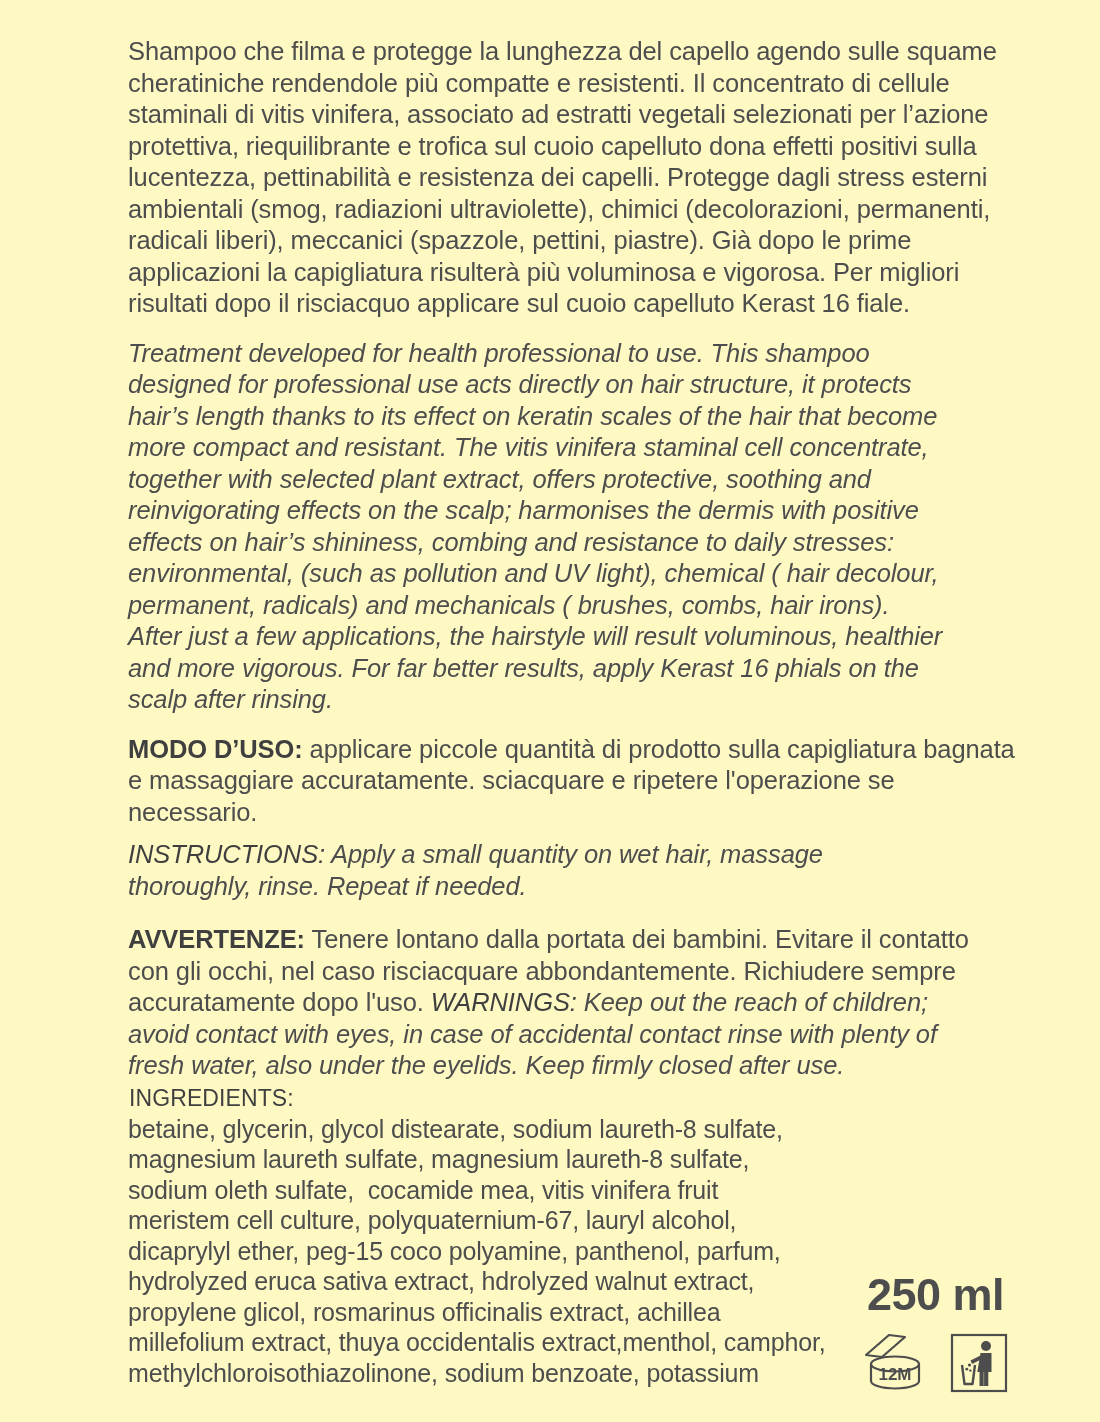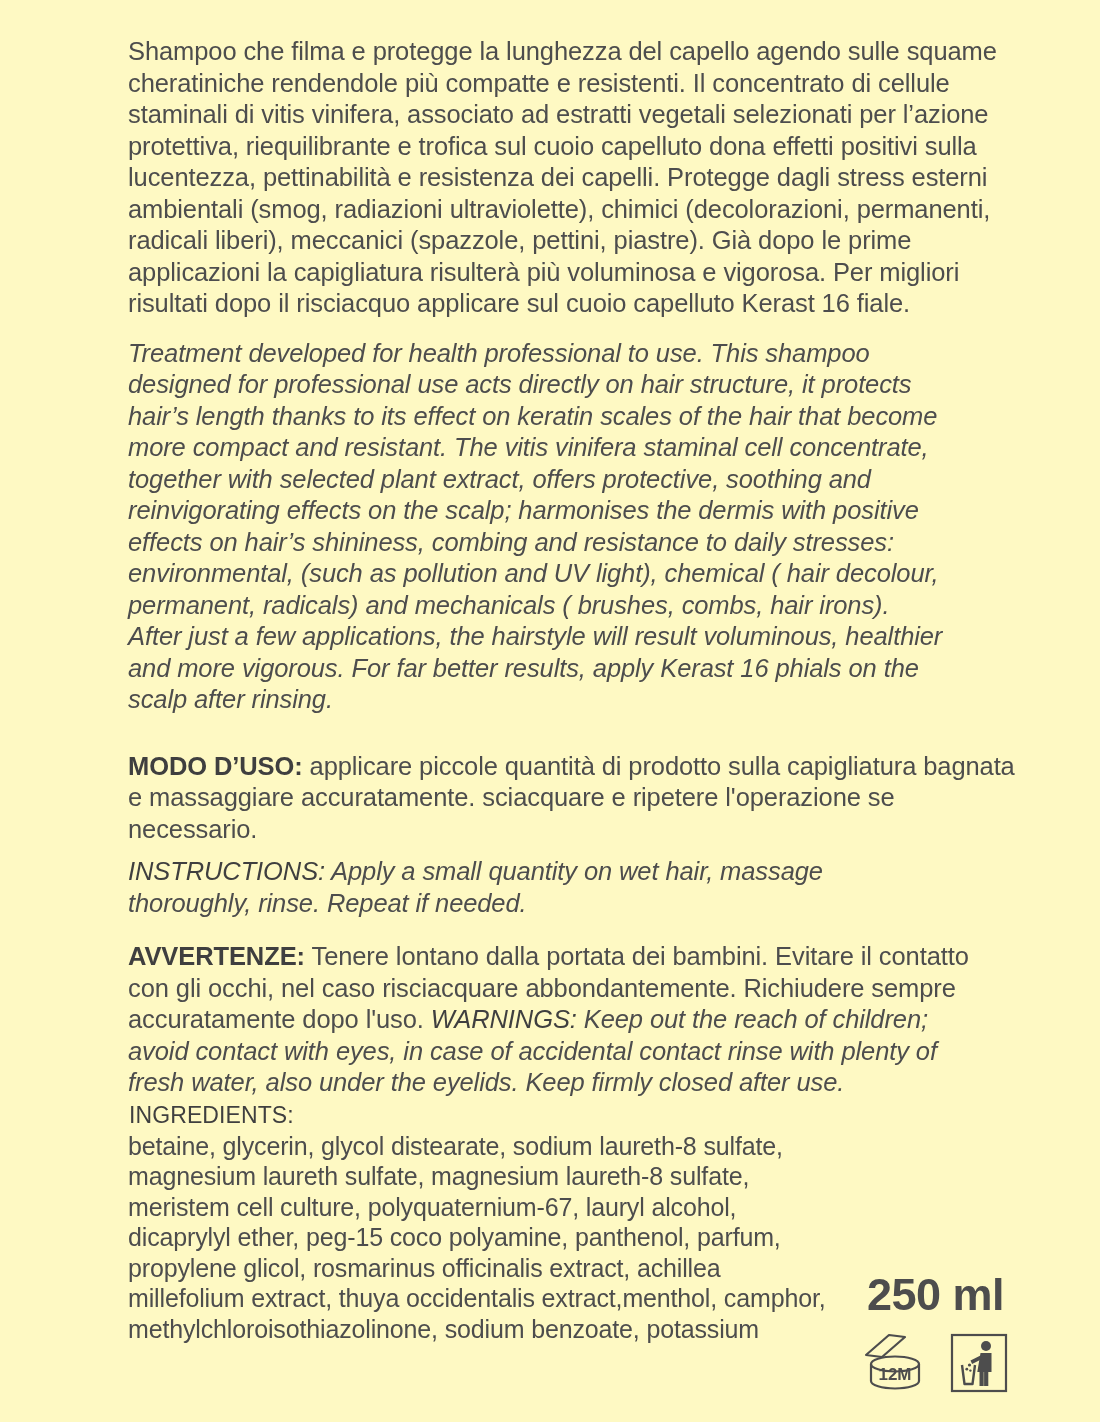--- a/index.html
+++ b/index.html
@@ -42,21 +42,21 @@
     margin: 0;
     color: #4d4d4d;
     text-align: left;
   }
   .para.it {
     font-style: italic;
   }
 
   .block-desc-it { width: 875px; }
   .block-desc-en { width: 820px; margin-top: 18px; }
-  .block-usage   { width: 895px; margin-top: 35px; }
+  .block-usage   { width: 895px; margin-top: 18px; }
   .block-usage-en{ width: 760px; margin-top: 11px; }
   .block-warn    { width: 855px; margin-top: 22px; }
   .block-ingredients-head { margin-top: 26px; }
   .block-ingredients { width: 720px; margin-top: 2px; }
 
   .ing-list {
     font-size: 25px;
     line-height: 30.5px;
     letter-spacing: -0.15px;
     margin: 0;
@@ -127,22 +127,24 @@
 
     <p class="para it block-usage-en"><span class="hd-it">INSTRUCTIONS:</span><span> Apply a small quantity on wet hair, massage thoroughly, rinse. Repeat if needed.</span></p>
 
     <p class="para block-warn"><span class="hd">AVVERTENZE:</span><span> Tenere lontano dalla portata dei bambini. Evitare il contatto con gli occhi, nel caso risciacquare abbondantemente. Richiudere sempre accuratamente dopo l'uso. </span><span class="hd-it">WARNINGS:</span><span class="para it" style="font-size:inherit;line-height:inherit;"> Keep out the reach of children; avoid contact with eyes, in case of accidental contact rinse with plenty of fresh water, also under the eyelids. Keep firmly closed after use.</span></p>
 
     <p class="heading-ing block-ingredients-head">INGREDIENTS:</p>
 
     <div class="ing-list block-ingredients">
       <span class="ing-line">betaine, glycerin, glycol distearate, sodium laureth-8 sulfate,</span>
       <span class="ing-line">magnesium laureth sulfate, magnesium laureth-8 sulfate,</span>
+      <span class="ing-line">sodium oleth sulfate,  cocamide mea, vitis vinifera fruit</span>
       <span class="ing-line">meristem cell culture, polyquaternium-67, lauryl alcohol,</span>
       <span class="ing-line">dicaprylyl ether, peg-15 coco polyamine, panthenol, parfum,</span>
+      <span class="ing-line">hydrolyzed eruca sativa extract, hdrolyzed walnut extract,</span>
       <span class="ing-line">propylene glicol, rosmarinus officinalis extract, achillea</span>
       <span class="ing-line">millefolium extract, thuya occidentalis extract,menthol, camphor,</span>
       <span class="ing-line">methylchloroisothiazolinone, sodium benzoate, potassium</span>
 
     </div>
 
   </div>
 
   <div class="volume-area">
 

